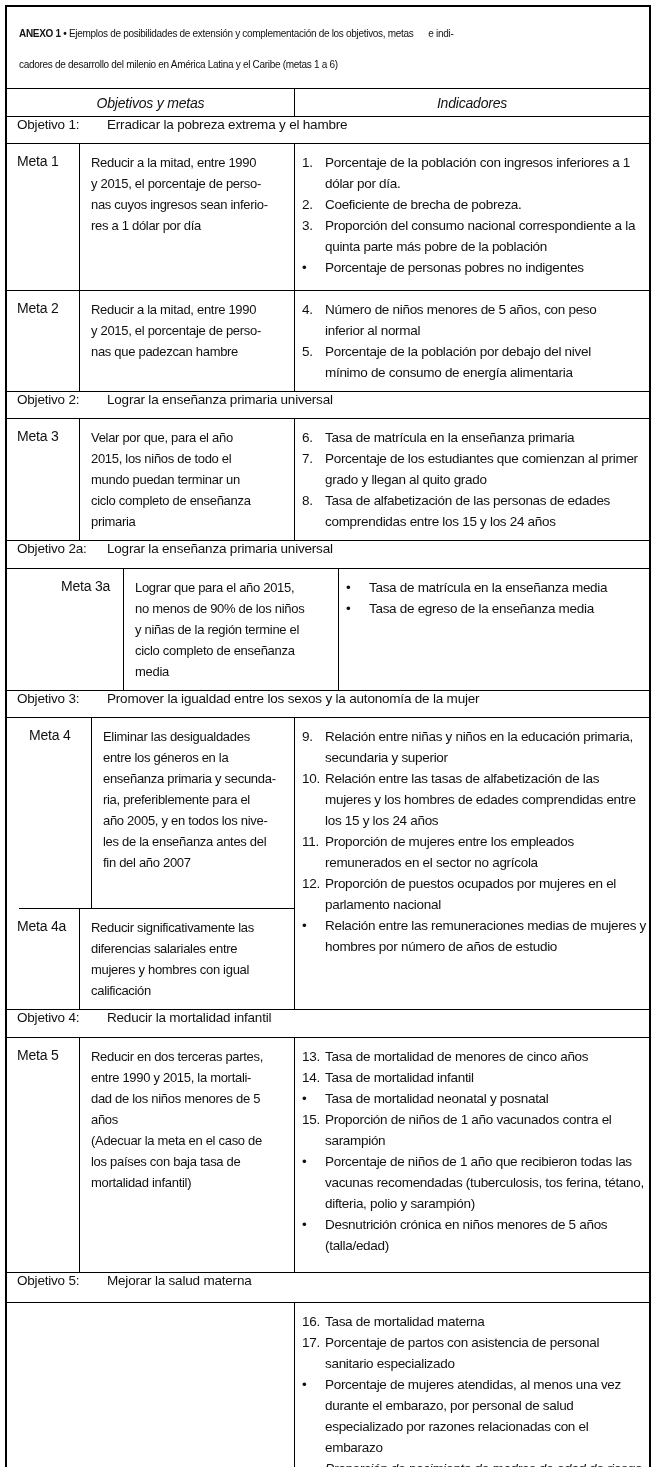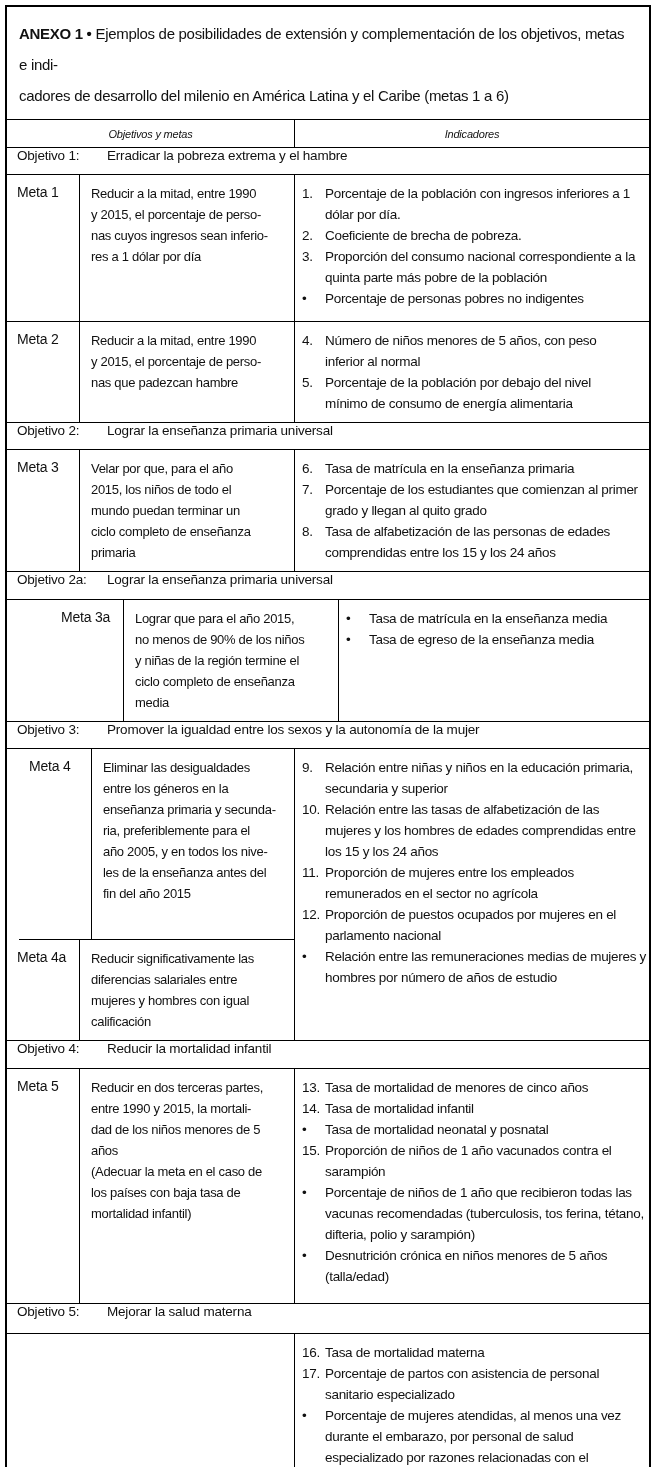--- a/index.html
+++ b/index.html
@@ -9,36 +9,36 @@
     margin:5px 0 0 5px;
     border:2px solid #000;
     background:#fff;
     box-sizing:border-box;
   }
   
   .title-row{
     min-height:80px;
     box-sizing:border-box;
     padding:11px 10px 8px 12px;
-    font-size:15px;
+    font-size:10px;
     line-height:31px;
     letter-spacing:-0.3px;
     border-bottom:1.5px solid #000;
     white-space:pre-wrap;
   }
   .title-bold{font-weight:700;}
   
   .header-row{
     display:grid;
     grid-template-columns:288px 1fr;
     min-height:28px;
     box-sizing:border-box;
     border-bottom:1.5px solid #000;
     font-style:italic;
-    font-size:11px;
+    font-size:14px;
     letter-spacing:-0.2px;
   }
   .hcell{display:flex;align-items:center;justify-content:center;box-sizing:border-box;}
   .hcell.c1{border-right:1.5px solid #000;}
   
   .row{box-sizing:border-box;border-bottom:1.5px solid #000;}
   .row:last-child{border-bottom:none;}
   
   .obj-row{
     display:flex;
@@ -202,21 +202,21 @@
       <div class="row group-row" style="min-height: 278px;">
         <div class="group-left">
           <div class="sub-meta first" style="min-height: 191px; margin-left: 12px;">
             <div class="cell meta-label">Meta 4</div>
             <div class="cell meta-desc">Eliminar las desigualdades
 entre los géneros en la
 enseñanza primaria y secunda-
 ria, preferiblemente para el
 año 2005, y en todos los nive-
 les de la enseñanza antes del
-fin del año 2015</div>
+fin del año 2007</div>
           </div>
           <div class="sub-meta" style="min-height: 87px;">
             <div class="cell meta-label">Meta 4a</div>
             <div class="cell meta-desc">Reducir significativamente las
 diferencias salariales entre
 mujeres y hombres con igual
 calificación</div>
           </div>
         </div>
         <div class="indicators cell">

